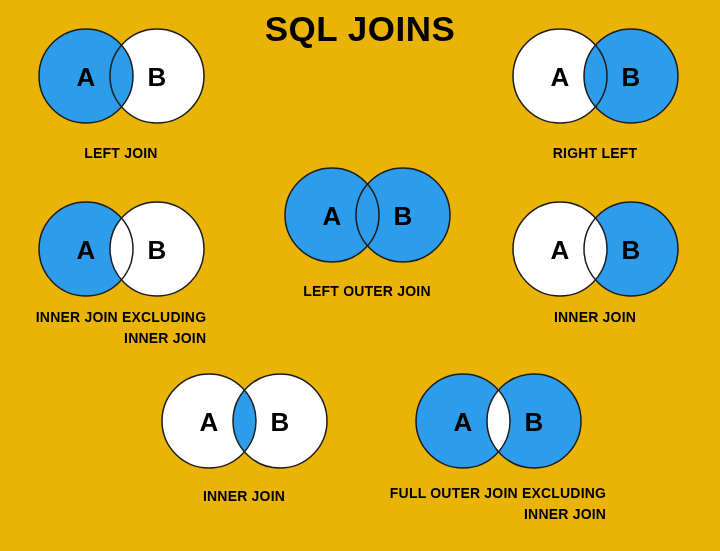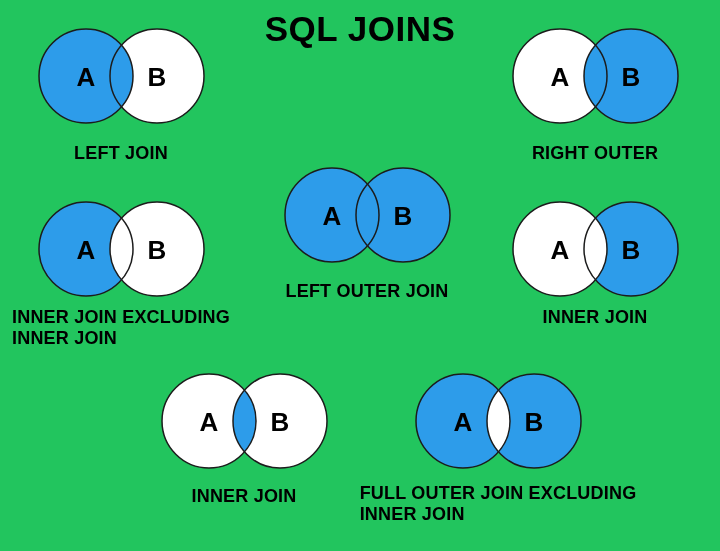--- a/index.html
+++ b/index.html
@@ -1,20 +1,20 @@
 <!DOCTYPE html>
 <html><head>
 <meta charset="utf-8">
 <style>
   html, body { margin: 0; padding: 0; background: #ffffff; }
   .canvas {
     position: relative;
     width: 720px;
     height: 551px;
-    background: #22c55e;
+    background: #eab308;
     overflow: hidden;
     font-family: "Liberation Sans", sans-serif;
     color: #000000;
   }
   .title {
     position: absolute;
     top: 12px;
     left: 0;
     right: 0;
     text-align: center;
@@ -30,25 +30,25 @@
     flex-direction: column;
     align-items: center;
   }
   .venn svg {
     width: 167px;
     height: 98px;
     display: block;
     flex: 0 0 auto;
   }
   .venn-label {
-    font-size: 18px;
+    font-size: 14px;
     font-weight: 700;
     line-height: 21px;
     letter-spacing: 0.2px;
-    text-align: left;
+    text-align: right;
     white-space: nowrap;
   }
   #venn-left-join  { left: -29px; top: 27px; }
   #venn-left-join .venn-label { margin-top: 18px; }
 
   #venn-right-join { left: 445px; top: 27px; }
   #venn-right-join .venn-label { margin-top: 18px; }
 
   #venn-left-join-excluding-inner-join { left: -29px; top: 200px; }
   #venn-left-join-excluding-inner-join .venn-label { margin-top: 9px; }
@@ -102,21 +102,21 @@
             <circle cx="48" cy="49" r="47"></circle>
           </clipPath>
         </defs>
         <circle cx="119" cy="49" r="47" fill="#2D9CEA" stroke="none" clip-path="url(#clip-right-join)"></circle>
         <circle cx="48" cy="49" r="47" fill="none" stroke="#1C1C1C" stroke-width="1.5"></circle>
         <circle cx="119" cy="49" r="47" fill="none" stroke="#1C1C1C" stroke-width="1.5"></circle>
         <text x="48" y="58.5" text-anchor="middle" font-family="&quot;Liberation Sans&quot;, sans-serif" font-size="26" font-weight="700" fill="#000000">A</text>
         <text x="119" y="58.5" text-anchor="middle" font-family="&quot;Liberation Sans&quot;, sans-serif" font-size="26" font-weight="700" fill="#000000">B</text>
       </svg>
     <div class="venn-label">
-      <div>RIGHT OUTER</div>
+      <div>RIGHT LEFT</div>
       <div></div>
     </div>
   </div>
 
   <div class="venn" id="venn-left-join-excluding-inner-join">
     <svg viewBox="0 0 167 98">
         <circle cx="48" cy="49" r="47" fill="#2D9CEA" stroke="none"></circle>
         <circle cx="119" cy="49" r="47" fill="#FFFFFF" stroke="none"></circle>
         <defs>
           <clipPath id="clip-left-join-excluding-inner-join">

